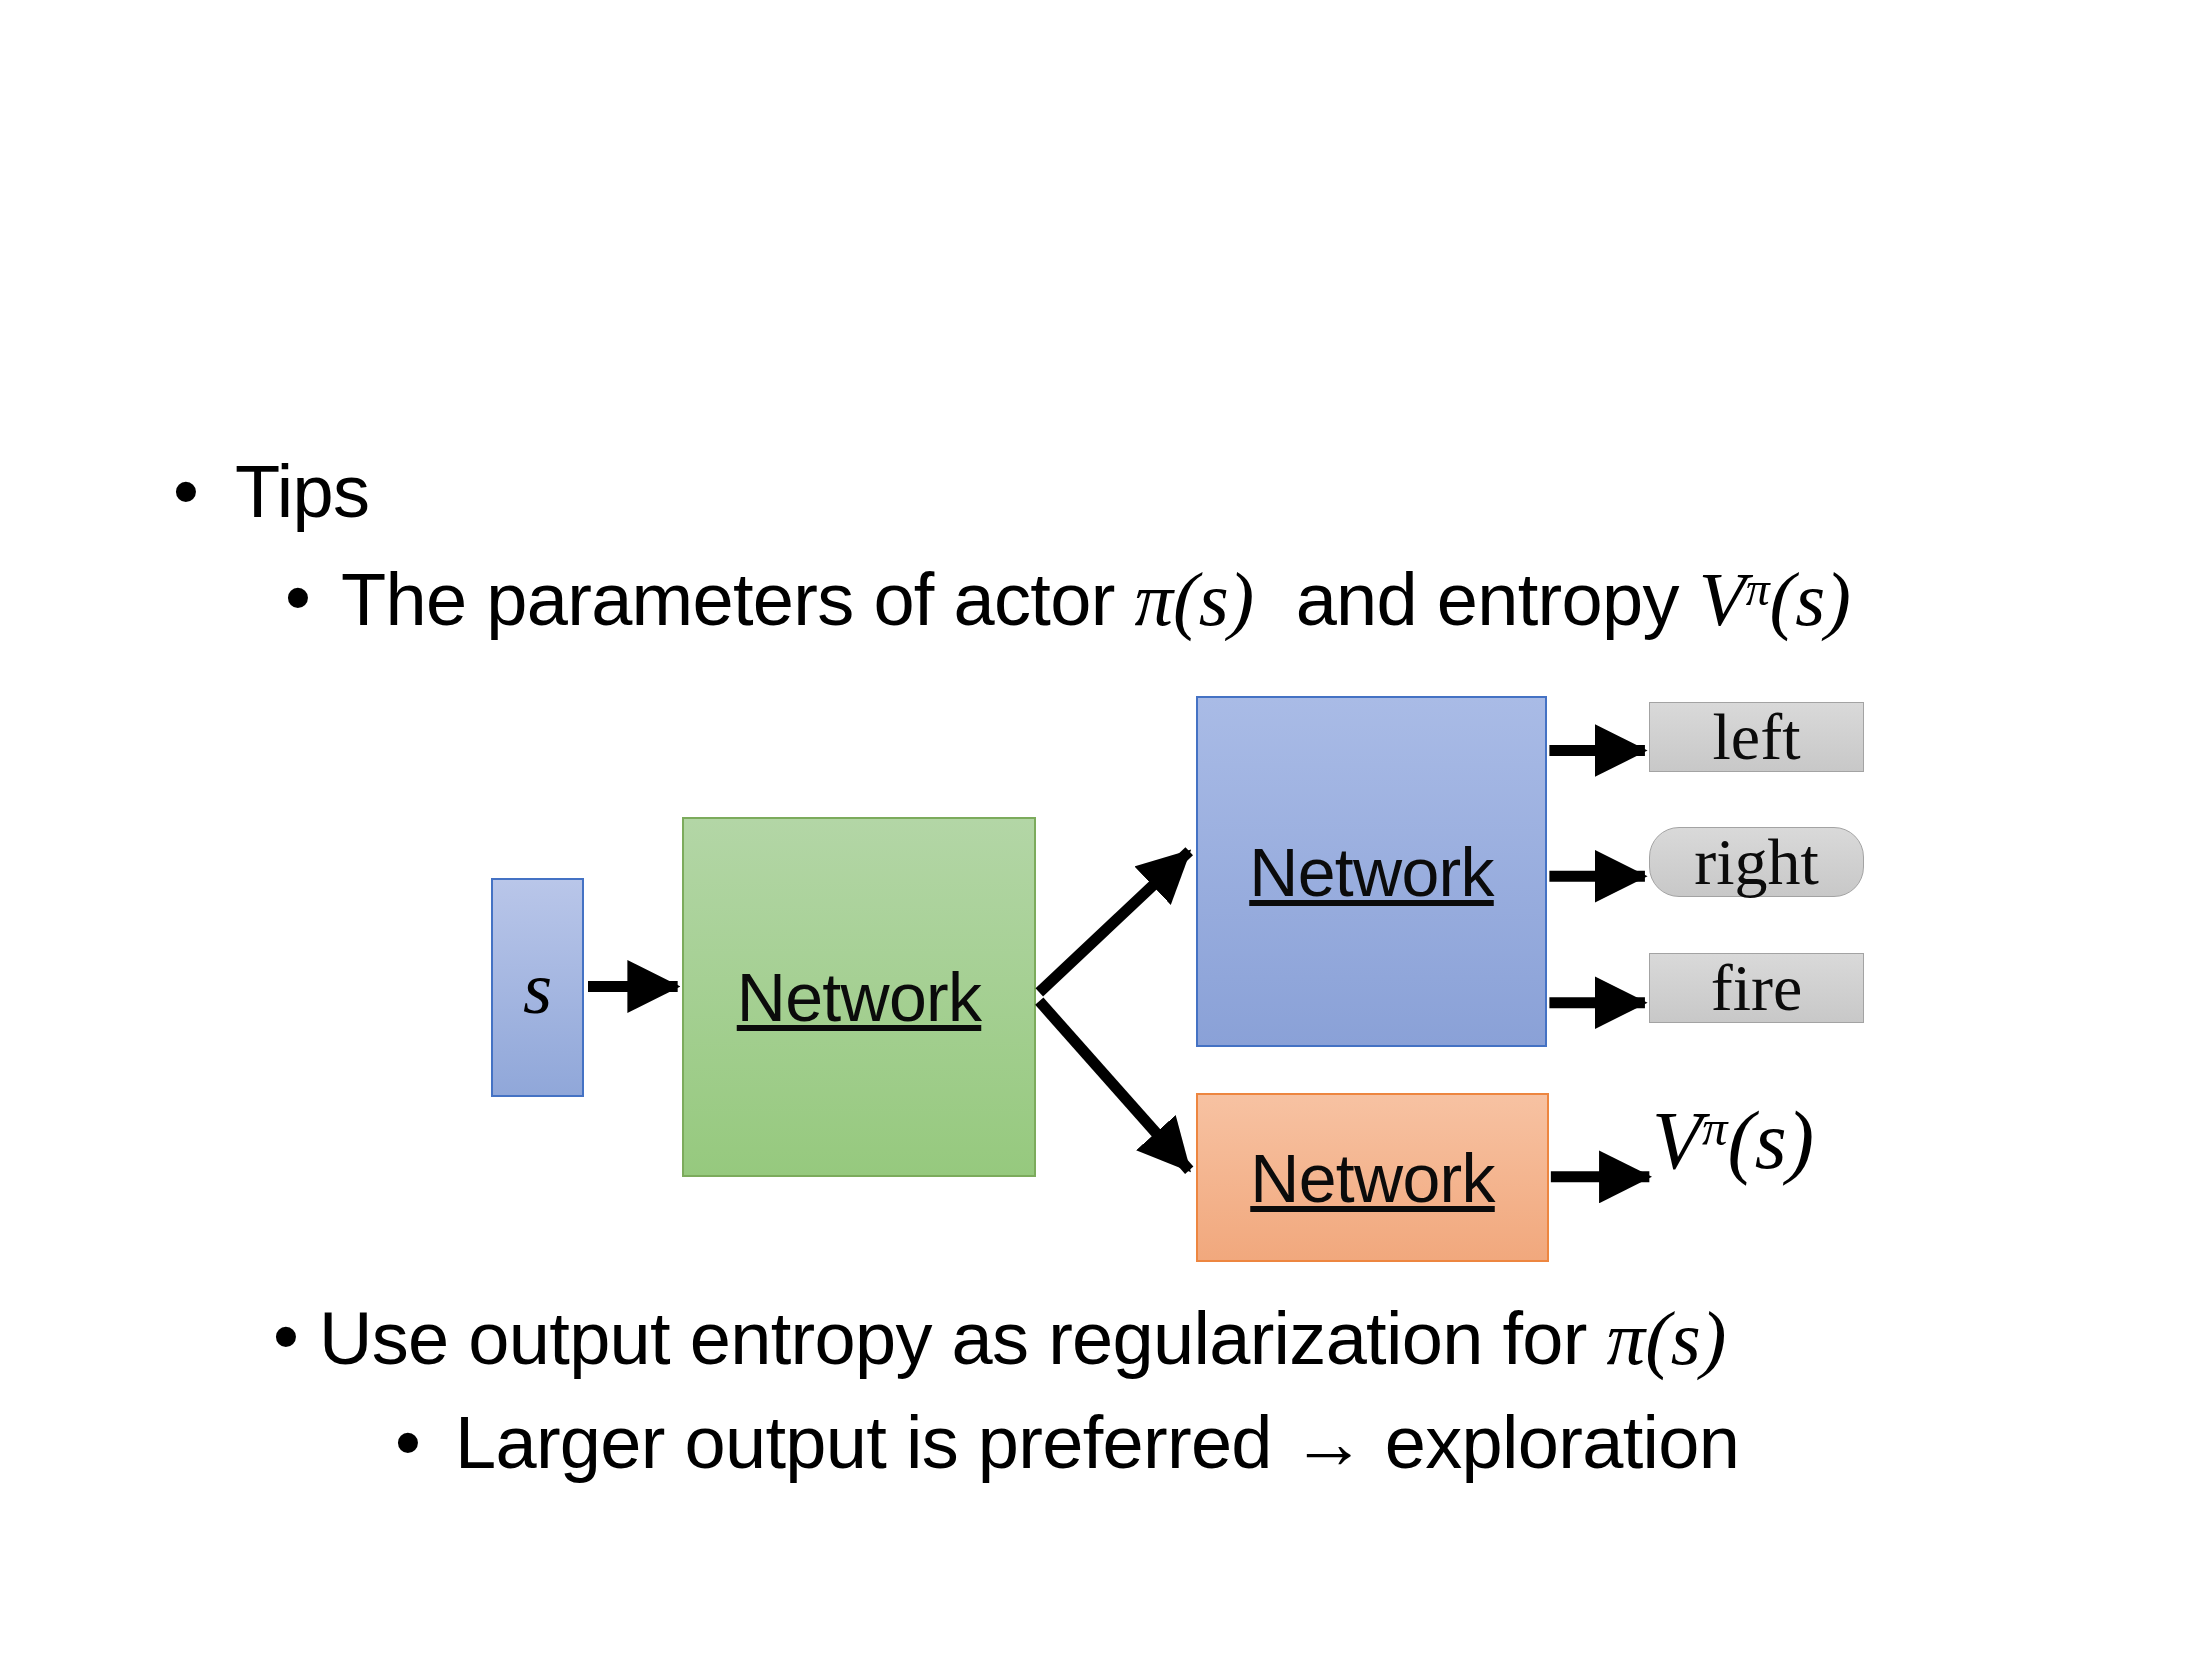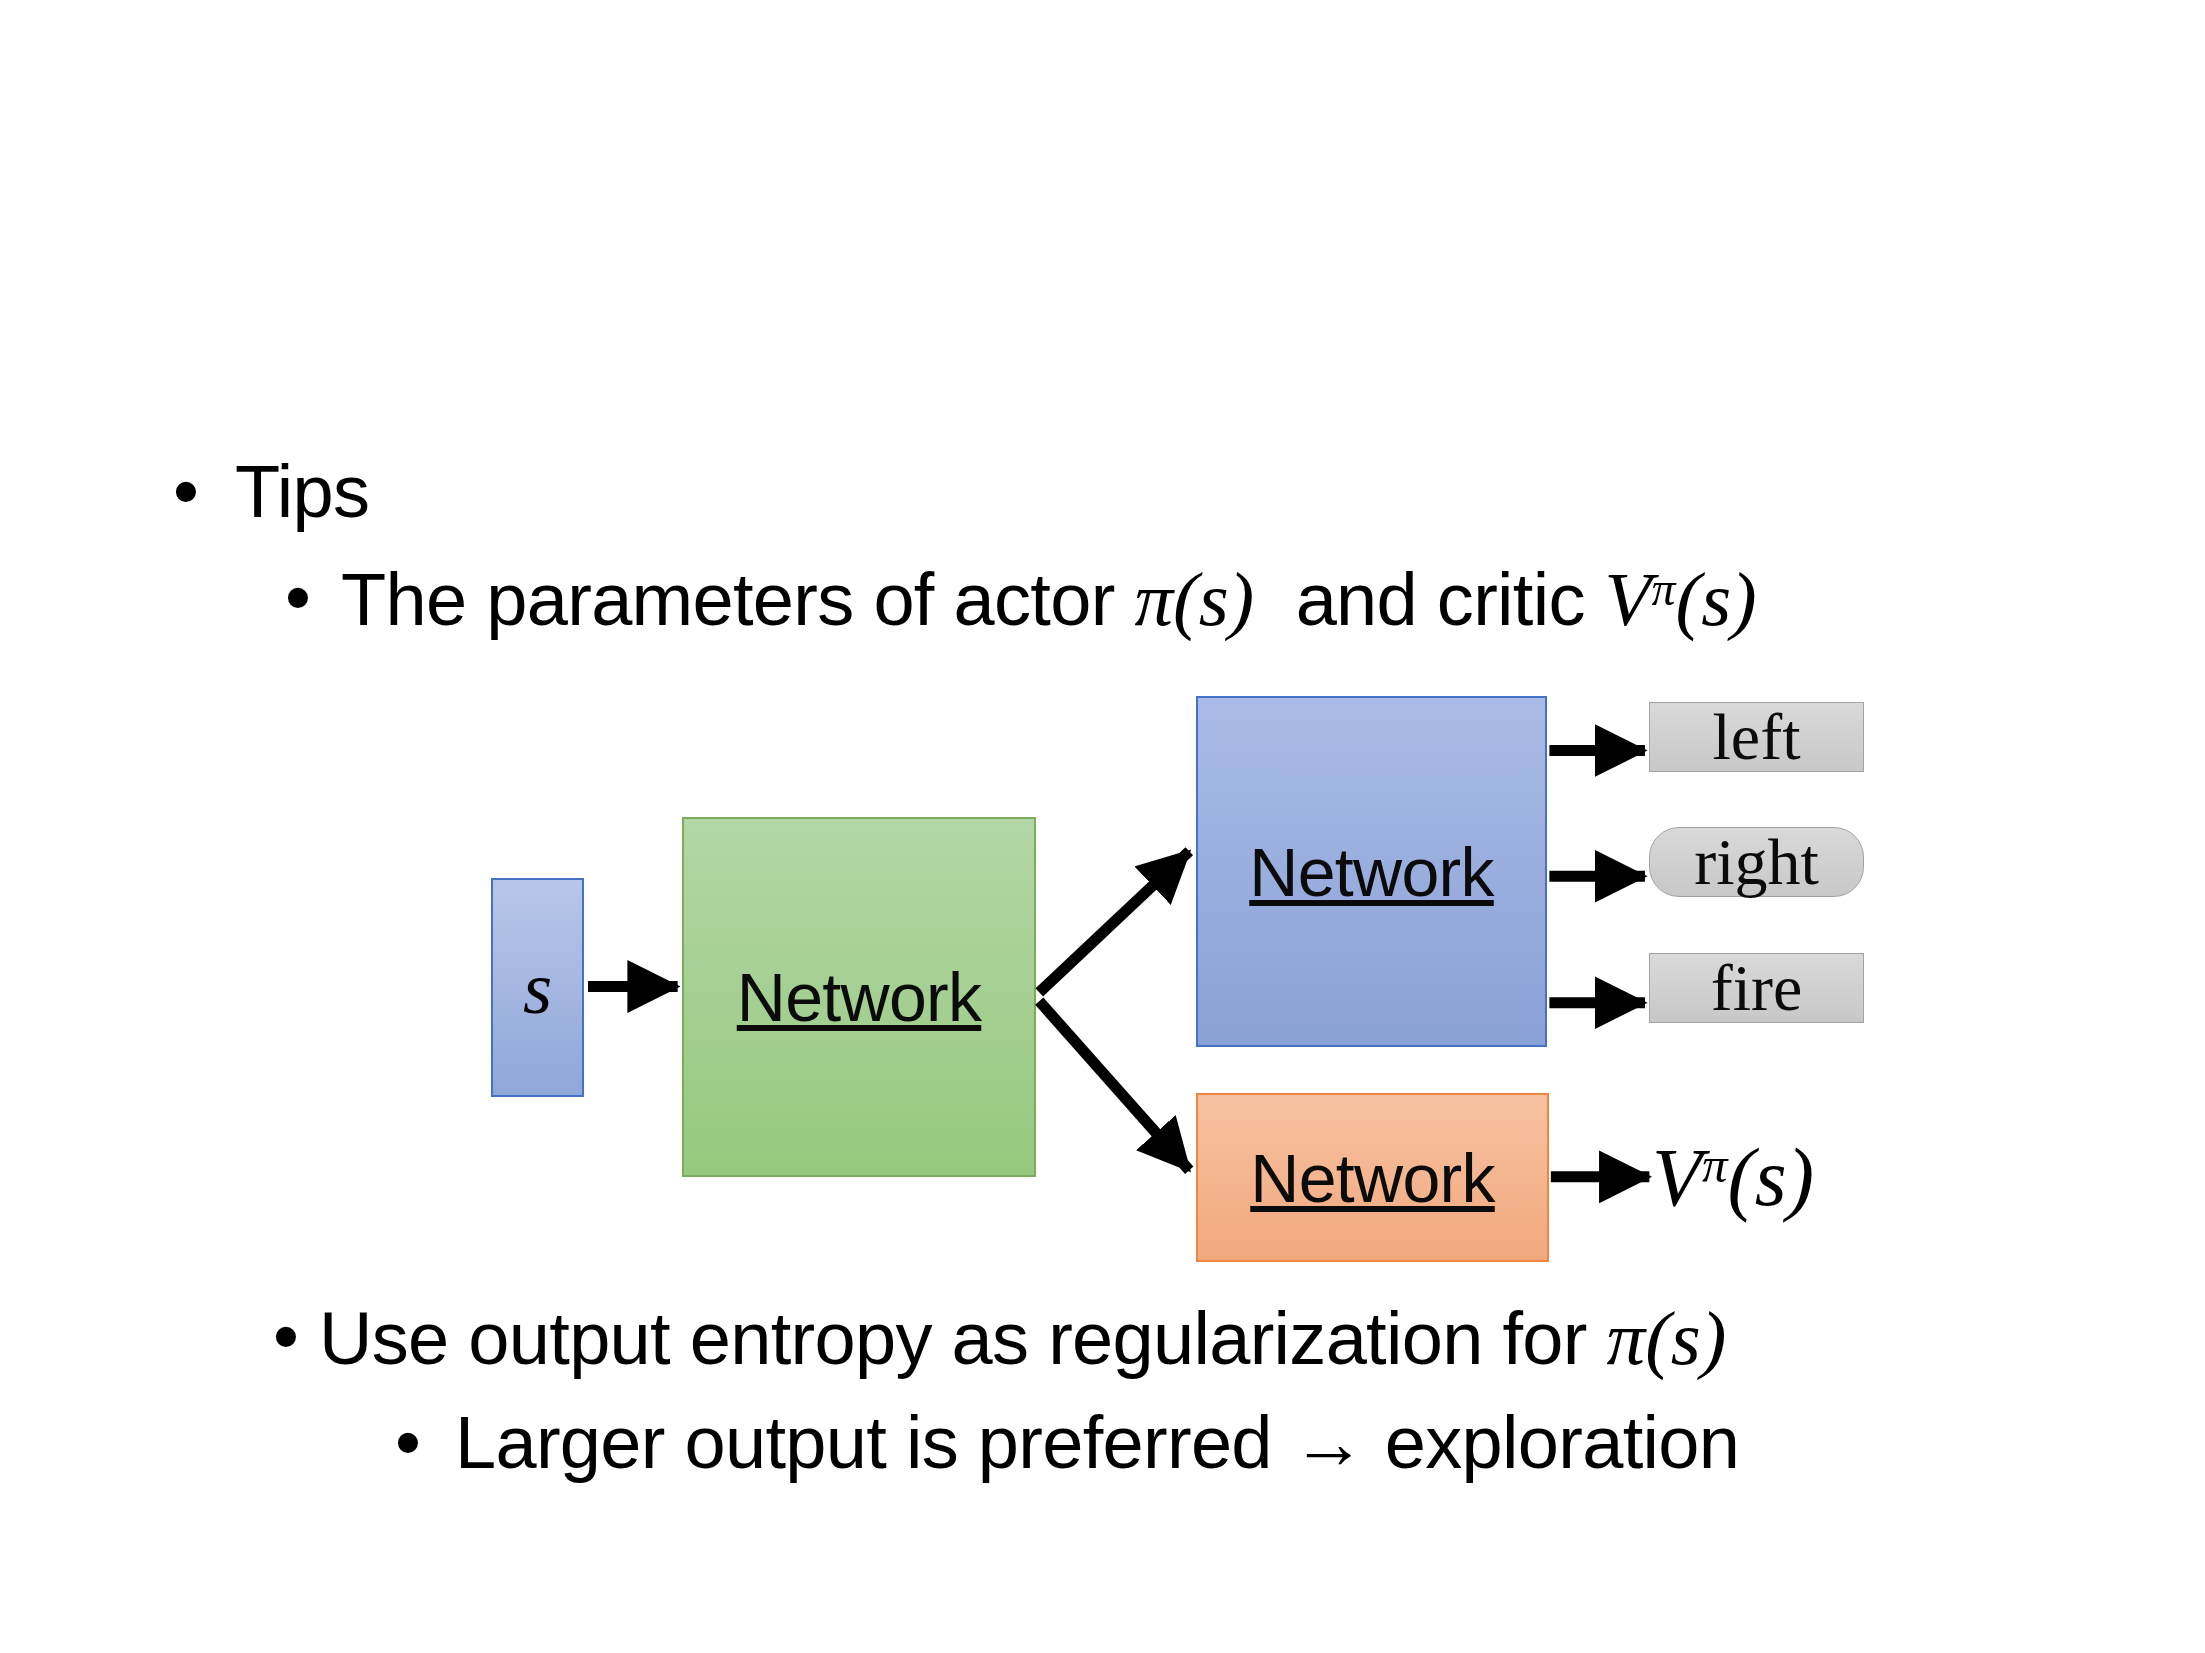--- a/index.html
+++ b/index.html
@@ -28,42 +28,42 @@
   .action-box{left:1649px;width:215px;height:70px;
               background:linear-gradient(#d9d9d9,#c8c8c8);border:1.5px solid #a3a3a3;}
   .action-left{top:702px;}
   .action-right{top:827px;border-radius:30px;}
   .action-fire{top:953px;}
 
   .net-label{font-size:68px;letter-spacing:-0.7px;color:#0b0b0b;text-decoration:underline;}
   .state-label{font-family:"Liberation Serif",serif;font-style:italic;font-size:75px;}
   .action-label{font-family:"Liberation Serif",serif;font-size:66px;color:#0b0b0b;}
 
-  .value-label{left:1652px;top:1131px;font-family:"Liberation Serif",serif;font-style:italic;
+  .value-label{left:1652px;top:1094px;font-family:"Liberation Serif",serif;font-style:italic;
                font-size:82px;white-space:nowrap;text-align:center;}
   .value-label sup{font-size:0.62em;vertical-align:0.45em;line-height:0;}
 
   svg.arrows{left:0;top:0;pointer-events:none;}
   svg.arrows line{stroke:#000;stroke-width:15;}
 </style>
 </head>
 <body>
 
 <div id="slide">
 
 
   <div class="abs bullet-row" style="left:173px;top:447px;">
     <span class="marker" style="width:62px;">•</span>
     <span class="btext">Tips</span>
   </div>
 
   <div class="abs bullet-row" style="left:285px;top:553px;">
     <span class="marker" style="width:56px;">•</span>
     <span class="btext">
-      <span>The parameters of actor </span><span class="math" style="margin-right:0.28em;">π(s)</span><span> and critic </span><span class="math"><span>V</span><sup>π</sup><span>(s)</span></span>
+      <span>The parameters of actor </span><span class="math" style="margin-right:0.28em;">π(s)</span><span> and entropy </span><span class="math"><span>V</span><sup>π</sup><span>(s)</span></span>
       <br>
     </span>
   </div>
 
   <div class="box state-box">
     <span class="state-label">s</span>
   </div>
 
   <div class="box shared-box">
     <span class="net-label">Network</span>

